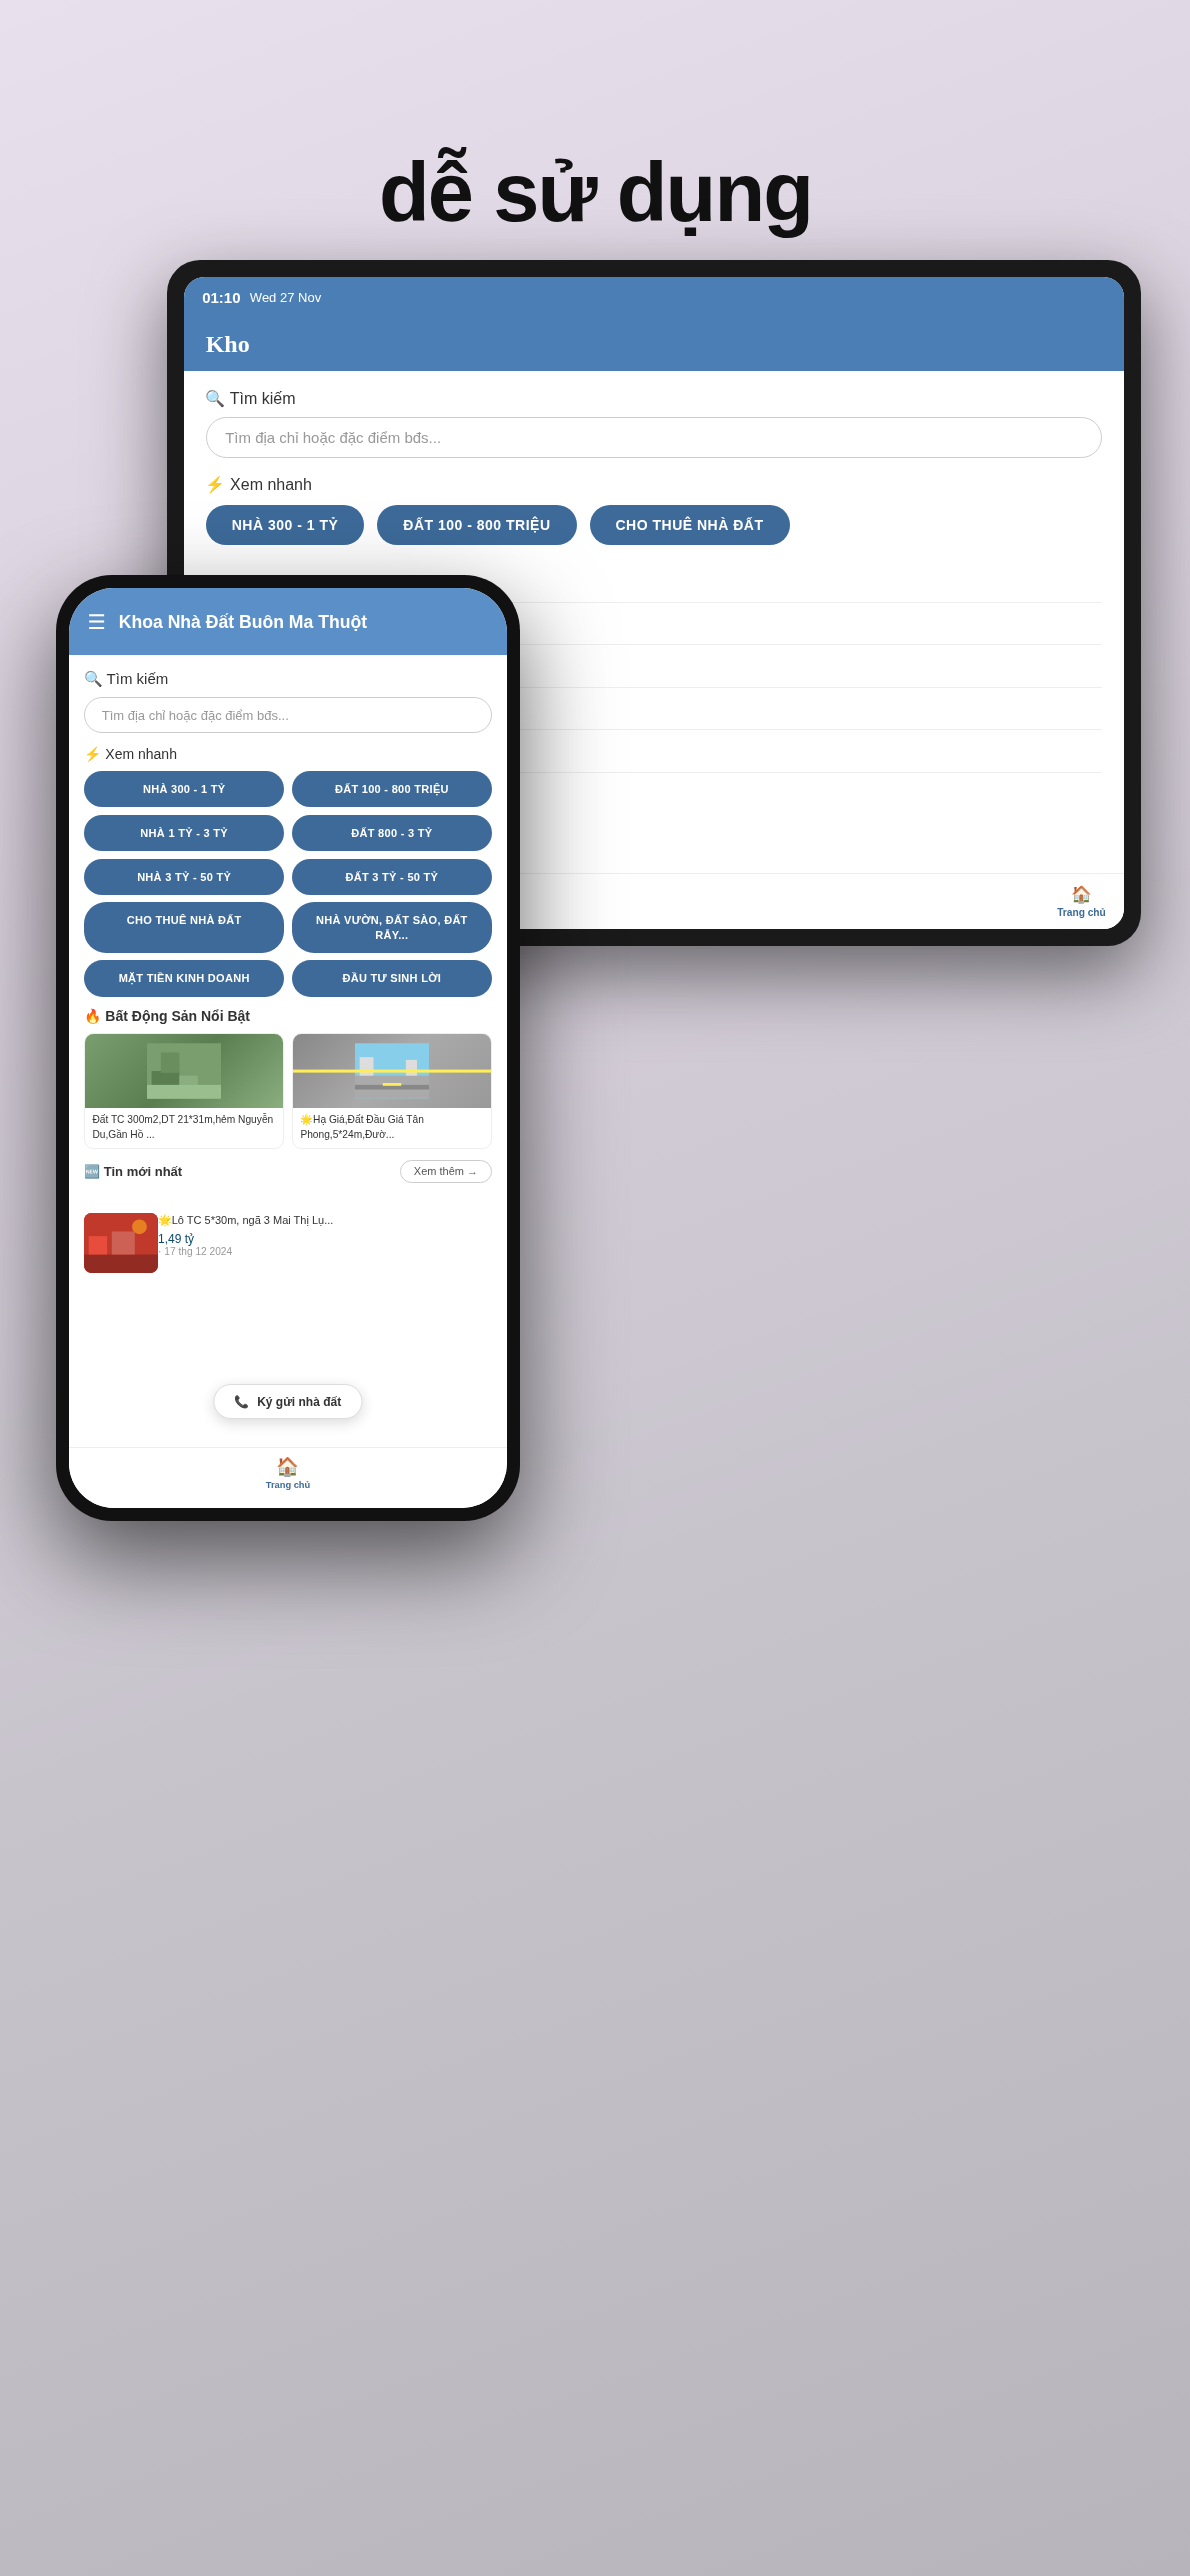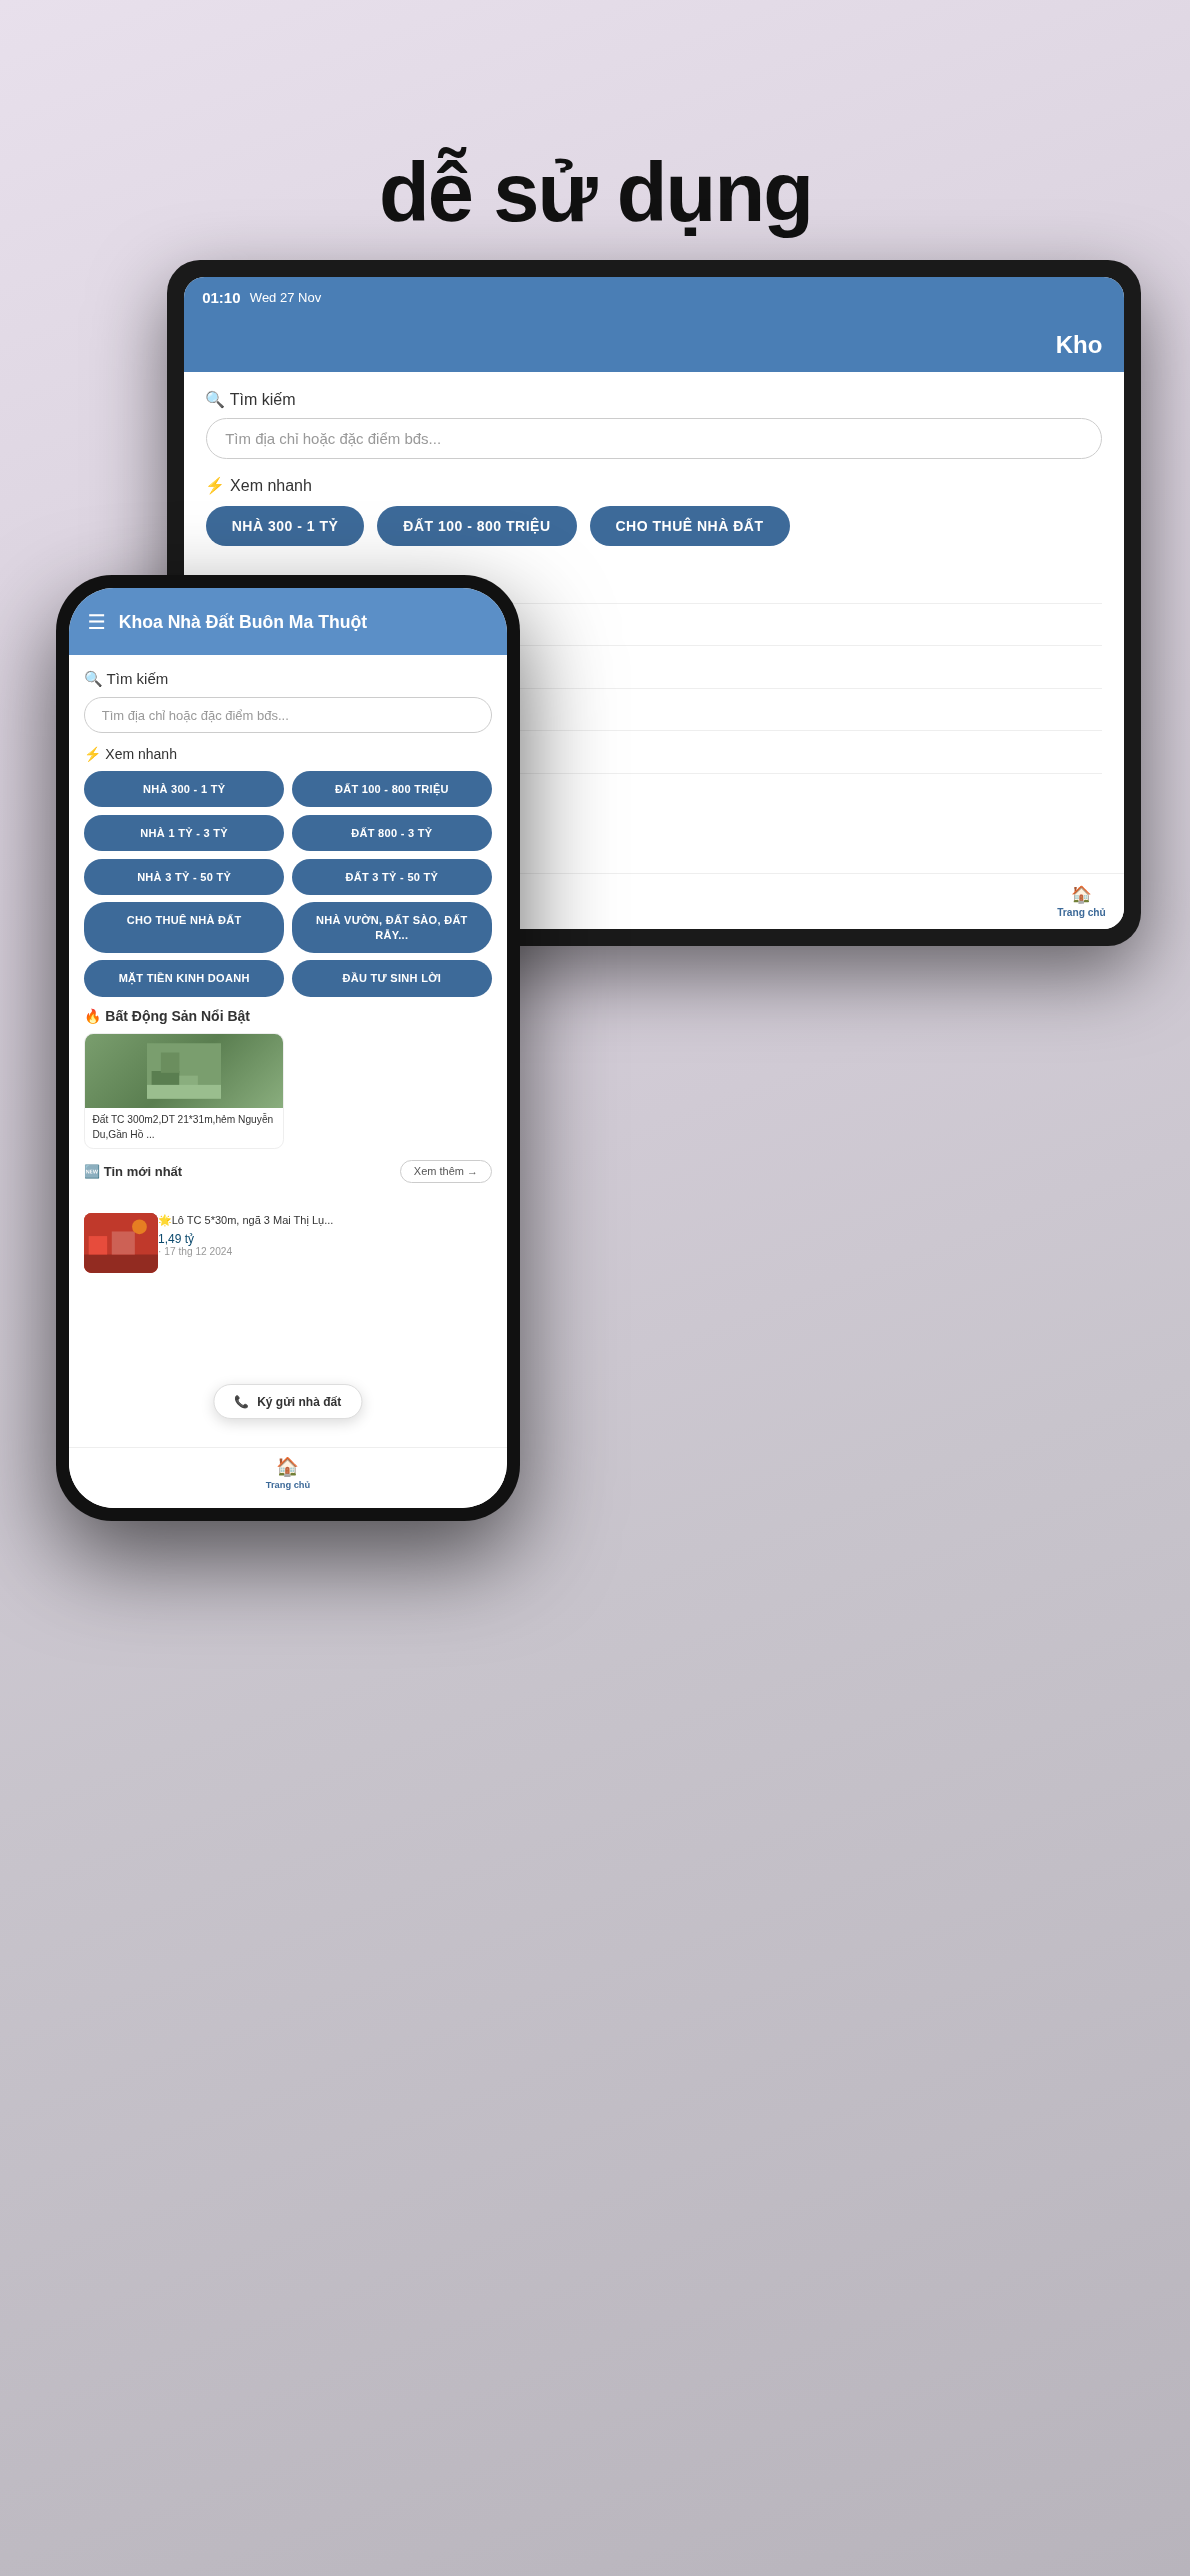--- a/index.html
+++ b/index.html
@@ -64,21 +64,22 @@
       font-weight: 600;
     }
     .tablet-status-bar .date {
       color: #fff;
       font-size: 13px;
       margin-left: 9.3px;
     }
     .tablet-header {
       background: #4a7eb5;
       padding: 13px 22px;
-      text-align: right;
+      text-align: left;
+      font-family: Liberation Serif, serif;
     }
     .tablet-header .title {
       color: #fff;
       font-size: 24px;
       font-weight: 700;
     }
     .tablet-content {
       flex: 1;
       background: #fff;
       padding: 18.5px 22px;
@@ -498,20 +499,34 @@
                 <div class="property-card-img-placeholder">
                   <svg width="74" height="56" viewBox="0 0 80 60">
                     <rect width="80" height="60" fill="#7a9e6e"></rect>
                     <rect x="5" y="30" width="30" height="25" fill="#5a7e50"></rect>
                     <rect x="15" y="10" width="20" height="22" fill="#6b8e5e"></rect>
                     <rect x="35" y="35" width="20" height="20" fill="#8aae7e"></rect>
                     <rect x="0" y="45" width="80" height="15" fill="#9abe8e"></rect>
                   </svg>
                 </div>
                 <div class="property-card-text">Đất TC 300m2,DT 21*31m,hẻm Nguyễn Du,Gần Hồ ...</div>
+              </div>
+              <div class="property-card">
+                <div class="property-card-img-placeholder2">
+                  <div class="road-line"></div>
+                  <svg width="74" height="56" viewBox="0 0 80 60">
+                    <rect width="80" height="60" fill="#87ceeb"></rect>
+                    <rect x="0" y="35" width="80" height="25" fill="#aaa"></rect>
+                    <rect x="0" y="45" width="80" height="5" fill="#888"></rect>
+                    <rect x="30" y="43" width="20" height="3" fill="#ffee58"></rect>
+                    <rect x="5" y="15" width="15" height="20" fill="#ddd"></rect>
+                    <rect x="55" y="18" width="12" height="17" fill="#ddd"></rect>
+                  </svg>
+                </div>
+                <div class="property-card-text">🌟Hạ Giá,Đất Đầu Giá Tân Phong,5*24m,Đườ...</div>
               </div>
             </div>
           </div>
 
           <div class="news-section">
             <span class="news-title">🆕 Tin mới nhất</span>
             <div class="see-more-btn">Xem thêm →</div>
           </div>
 
           <div class="news-item">

